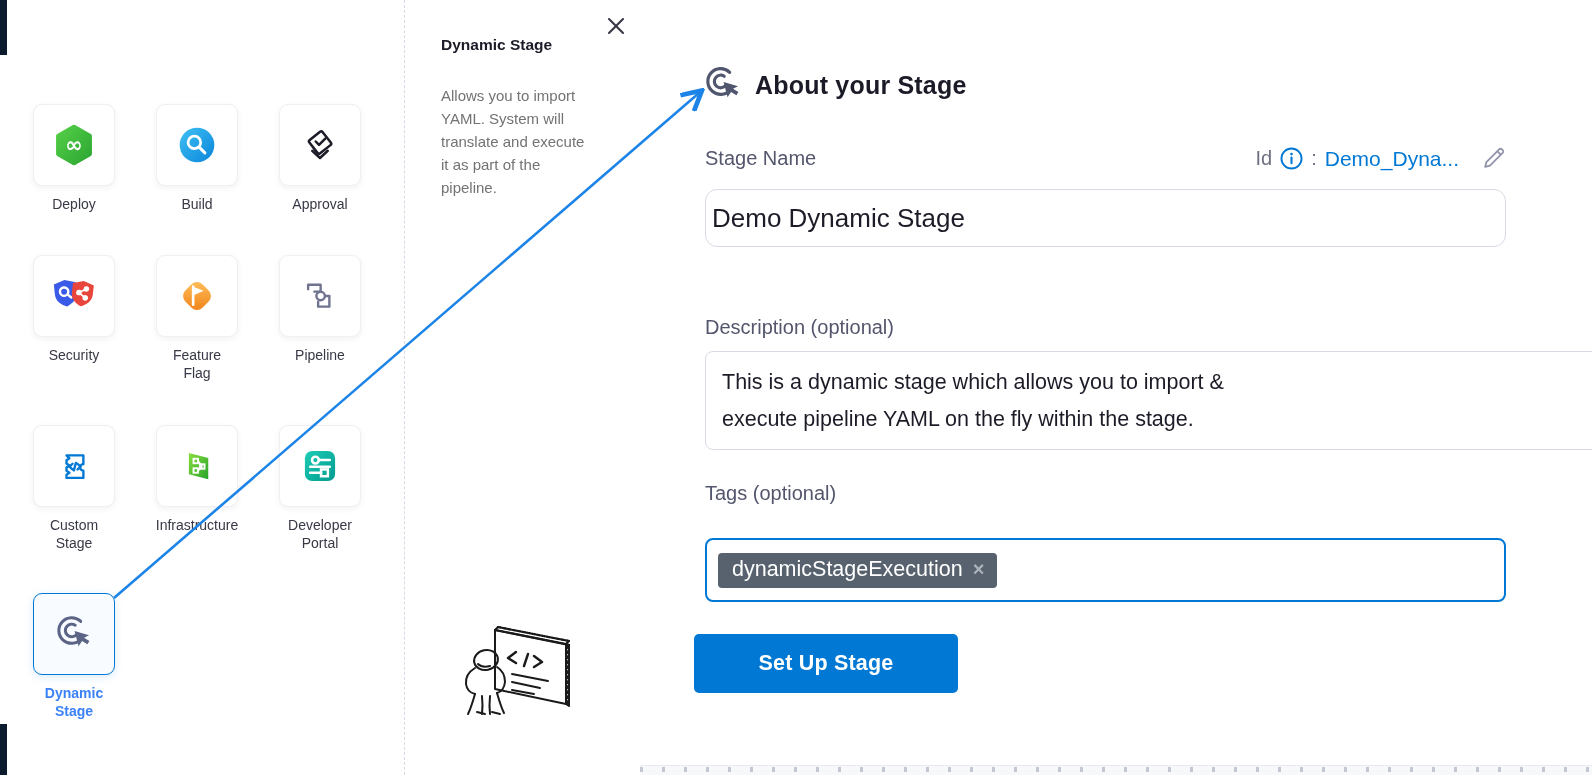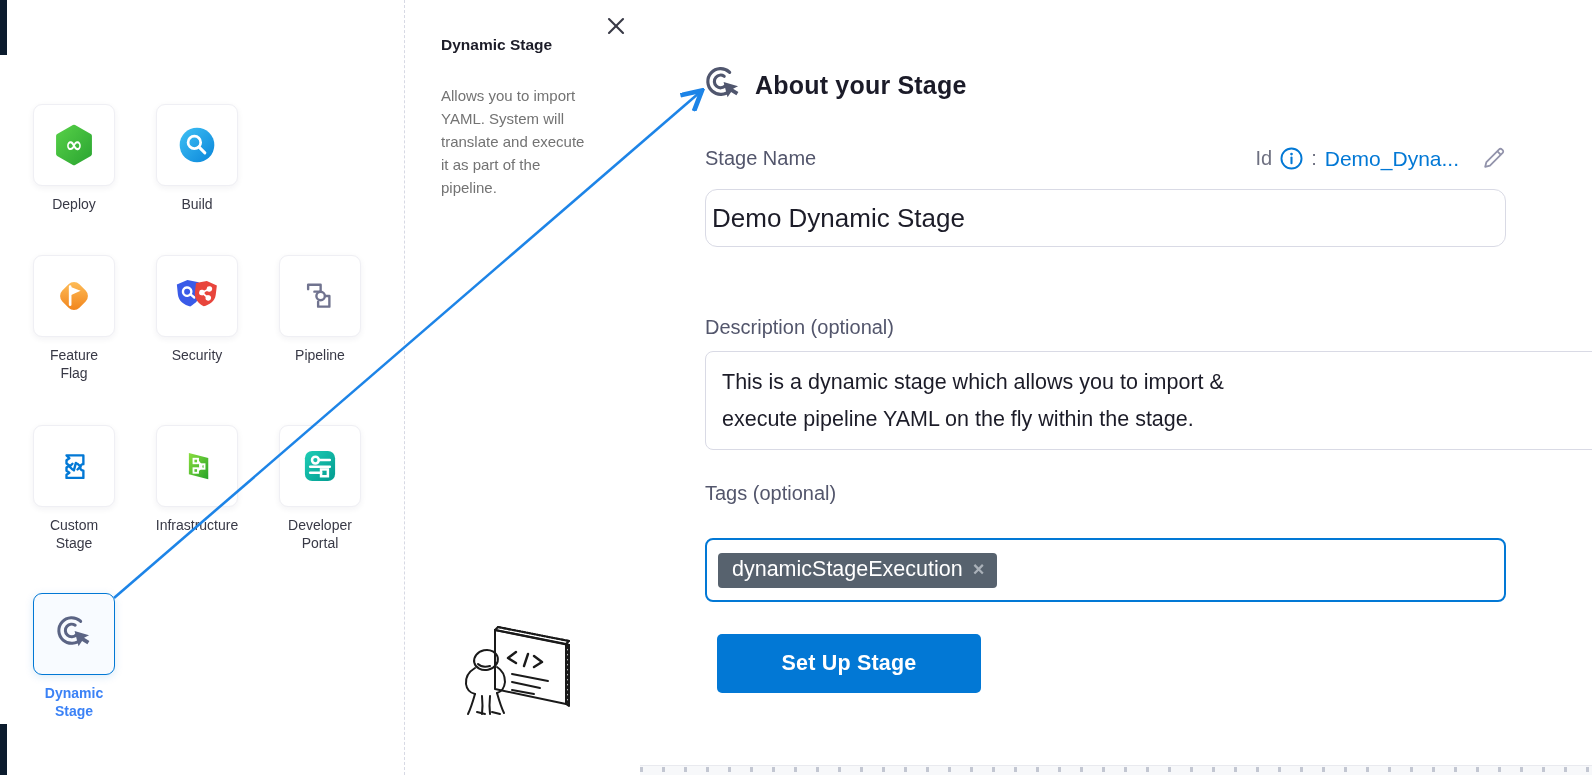--- a/index.html
+++ b/index.html
@@ -71,21 +71,21 @@
   .tags-box {
     position:absolute; left:39px; top:518px; width:801px; height:64px; border:2px solid #0278d5; border-radius:8px;
     background:#fff; display:flex; align-items:center; padding:0 11px; cursor:text;margin-top:20px;
   }
   .tag-chip {
     display:flex; align-items:center; gap:10px; background:#57626e; border-radius:4px;
     padding:4px 13px 6px 14px; color:#fff; font-size:21.5px;
   }
   .tag-x { color:#aab1b9; font-size:20px; font-weight:700; cursor:pointer; line-height:1; }
   .setup-btn {
-    position:absolute; left:51px; top:634px; width:264px; height:59px; background:#0278d5; border:none; border-radius:5px;
+    position:absolute; left:28px; top:634px; width:264px; height:59px; background:#0278d5; border:none; border-radius:5px;
     color:#fff; font-family:inherit; font-size:21.5px; font-weight:700; letter-spacing:.2px; cursor:pointer;
   }
 
   
   #canvas-strip {
     position:absolute; left:640px; top:765px; width:952px; height:10px;
     background:#f7f8fa; border-top:1px solid #e9eaef;
   }
   #canvas-strip .ticks {
     position:absolute; left:0; top:1px; width:100%; height:5px;
@@ -128,40 +128,35 @@
                   <stop offset="1" stop-color="#0a85d9"></stop>
                 </linearGradient>
               </defs>
             <circle cx="20" cy="20" r="16.5" fill="url(#gBlue)"></circle>
             <circle cx="17.5" cy="17.5" r="6" fill="none" stroke="#fff" stroke-width="2.6"></circle>
             <line x1="22" y1="22" x2="27.5" y2="27.5" stroke="#fff" stroke-width="2.8" stroke-linecap="round"></line>
           </svg>
         </div>
         <div class="stage-label">Build</div>
       </div>
+      <div class="stage-cell">
+        <div class="stage-card">
+          <svg width="40" height="40" viewBox="0 0 32 32">
+            <g stroke="#1c1c28" stroke-width="2" fill="none" stroke-linejoin="round" stroke-linecap="round">
+              <rect x="9.3" y="7.3" width="13.5" height="13.5" rx="1.5" transform="rotate(-38 16 14)"></rect>
+              <path d="M12.6 13.2 l2.6 2.7 5 -5"></path>
+              <path d="M9.8 20.6 L16 26.4 L22.2 20.6"></path>
+            </g>
+          </svg>
+        </div>
+        <div class="stage-label">Approval</div>
+      </div>
     </div>
 
     <div class="stage-row" style="top:255px;">
-      <div class="stage-cell">
-        <div class="stage-card">
-          <svg width="44" height="44" viewBox="0 0 40 40">
-            <defs>
-                <linearGradient id="gOrange" x1="0" y1="0" x2="1" y2="1">
-              <stop offset="0" stop-color="#ffc25e"></stop>
-                  <stop offset="1" stop-color="#f07f16"></stop>
-                </linearGradient>
-              </defs>
-            <rect x="9" y="9" width="22" height="22" rx="7" transform="rotate(45 20 20)" fill="url(#gOrange)"></rect>
-            <path d="M16.5 11.5 l9.5 3.8 -9.5 4.2 z" fill="#fff"></path>
-            <line x1="16.5" y1="11.5" x2="16.5" y2="28" stroke="#fff" stroke-width="2.4" stroke-linecap="round"></line>
-          </svg>
-        </div>
-        <div class="stage-label">Feature
-Flag</div>
-      </div>
       <div class="stage-cell">
         <div class="stage-card">
           <svg width="46" height="38" viewBox="0 0 46 38">
             <g transform="rotate(-6 15 18)">
               <path d="M15 3 l11 3.4 v9.6 c0 7.4 -5.4 11.2 -11 13.5 c-5.6 -2.3 -11 -6.1 -11 -13.5 v-9.6 z" fill="#3a5be8"></path>
               <circle cx="13.5" cy="14.5" r="4.2" fill="none" stroke="#fff" stroke-width="2.4"></circle>
               <line x1="16.6" y1="17.6" x2="20" y2="21" stroke="#fff" stroke-width="2.4" stroke-linecap="round"></line>
             </g>
             <g transform="rotate(7 31 19)">
               <path d="M31 4 l10.5 3.2 v9.2 c0 7 -5.2 10.7 -10.5 12.9 c-5.3 -2.2 -10.5 -5.9 -10.5 -12.9 v-9.2 z" fill="#e8453c"></path>
@@ -169,20 +164,37 @@
                 <circle cx="27.5" cy="16" r="1.9"></circle>
                   <circle cx="34.5" cy="11.5" r="1.9"></circle>
                   <circle cx="34.5" cy="20.5" r="1.9"></circle>
                 <line x1="29" y1="15" x2="33" y2="12.4"></line>
                   <line x1="29" y1="17" x2="33" y2="19.6"></line>
               </g>
             </g>
           </svg>
         </div>
         <div class="stage-label">Security</div>
+      </div>
+      <div class="stage-cell">
+        <div class="stage-card">
+          <svg width="44" height="44" viewBox="0 0 40 40">
+            <defs>
+                <linearGradient id="gOrange" x1="0" y1="0" x2="1" y2="1">
+              <stop offset="0" stop-color="#ffc25e"></stop>
+                  <stop offset="1" stop-color="#f07f16"></stop>
+                </linearGradient>
+              </defs>
+            <rect x="9" y="9" width="22" height="22" rx="7" transform="rotate(45 20 20)" fill="url(#gOrange)"></rect>
+            <path d="M16.5 11.5 l9.5 3.8 -9.5 4.2 z" fill="#fff"></path>
+            <line x1="16.5" y1="11.5" x2="16.5" y2="28" stroke="#fff" stroke-width="2.4" stroke-linecap="round"></line>
+          </svg>
+        </div>
+        <div class="stage-label">Feature
+Flag</div>
       </div>
       <div class="stage-cell">
         <div class="stage-card">
           <svg width="40" height="40" viewBox="0 0 32 32">
             <g stroke="#70738f" stroke-width="1.9" fill="none" stroke-linejoin="round" stroke-linecap="round">
               <path d="M6.5 10.5 v-3.5 h10 v5.5 h-5"></path>
               <circle cx="16.5" cy="16" r="3.4"></circle>
               <path d="M20 16 h3.5 v8.5 h-9 v-4"></path>
             </g>
           </svg>

